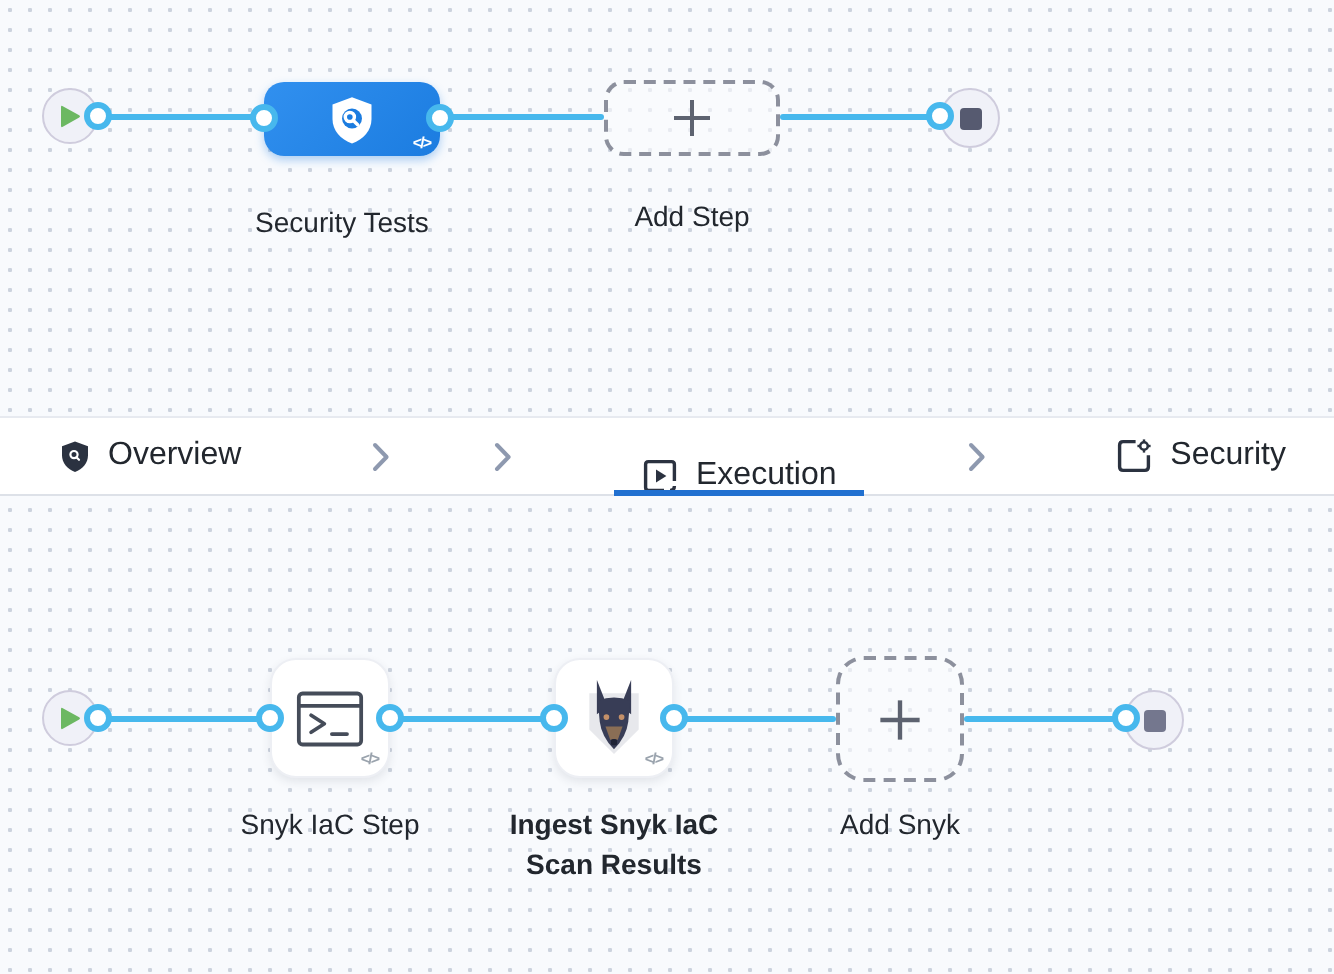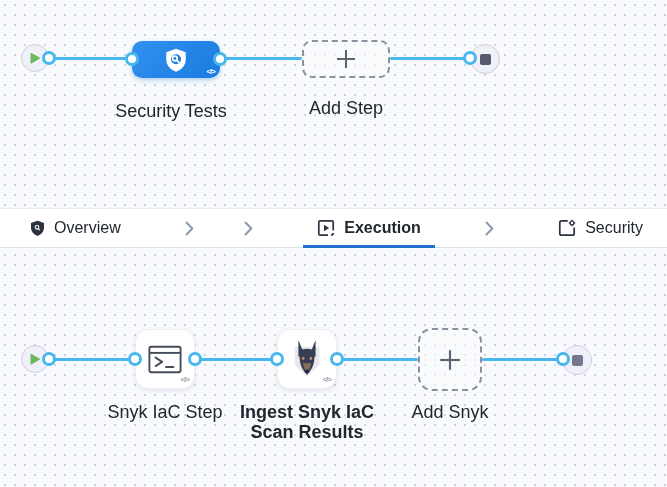--- a/index.html
+++ b/index.html
@@ -38,28 +38,28 @@
         display:flex;align-items:center;justify-content:center;cursor:pointer;}
   .step-card{position:absolute;top:329px;width:60px;height:60px;background:#fff;border:1px solid #edeff4;
         border-radius:13px;box-shadow:0 2px 5px rgba(40,50,70,.10);z-index:2;
         display:flex;align-items:center;justify-content:center;cursor:pointer;}
   .add-node{position:absolute;border:2px dashed var(--dashed-border);border-radius:10px;background:rgba(250,252,254,.6);
         display:flex;align-items:center;justify-content:center;z-index:2;cursor:pointer;}
   .code-toggle{position:absolute;right:5px;bottom:2px;font-size:8px;letter-spacing:-1px;
         font-weight:bold;line-height:1;cursor:pointer;}
   .code-toggle.on-blue{color:#fff;}
   .code-toggle.on-card{color:#9aa3ad;bottom:4px;}
-  .node-label{position:absolute;font-size:18px;color:var(--label-dark);text-align:center;line-height:20px;z-index:2;}
+  .node-label{position:absolute;font-size:14px;color:var(--label-dark);text-align:center;line-height:20px;z-index:2;}
   
   .tab-bar{position:absolute;left:0;top:208px;width:667px;height:40px;background:#fff;
         border-top:1px solid #e7eaf0;border-bottom:1px solid #dde1e8;z-index:5;
         display:flex;align-items:stretch;justify-content:space-between;padding:0 10px 0 16px;}
   .tab{position:relative;display:flex;align-items:center;gap:9px;padding:0 14px;cursor:pointer;
         font-size:16px;color:var(--label-dark);font-weight:500;}
-  .tab.active{font-weight:700;}
+  .tab.active{font-weight:400;align-items:flex-end;}
   .tab-underline{position:absolute;left:0;right:0;bottom:-1px;height:3px;background:var(--tab-underline);}
   .tab-chevron{display:flex;align-items:center;}
 </style>
 </head>
 <body>
 
 <div class="screen">
 
   <div>
 

